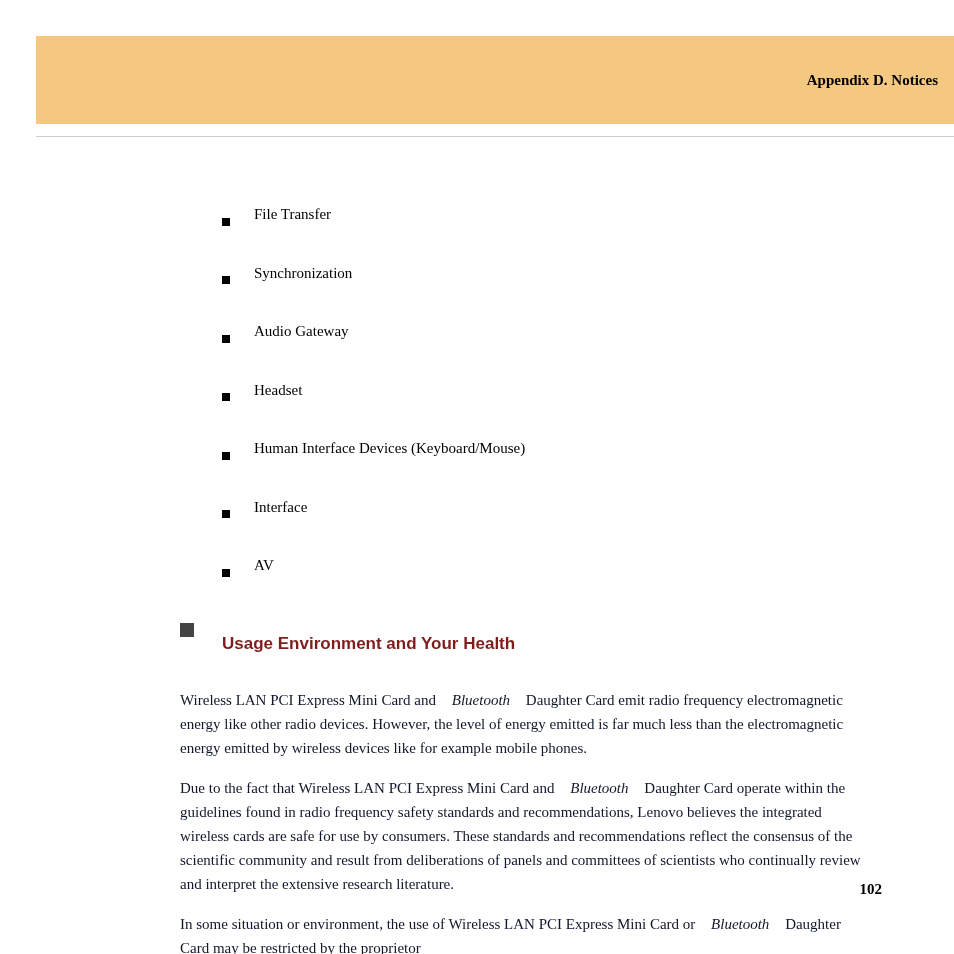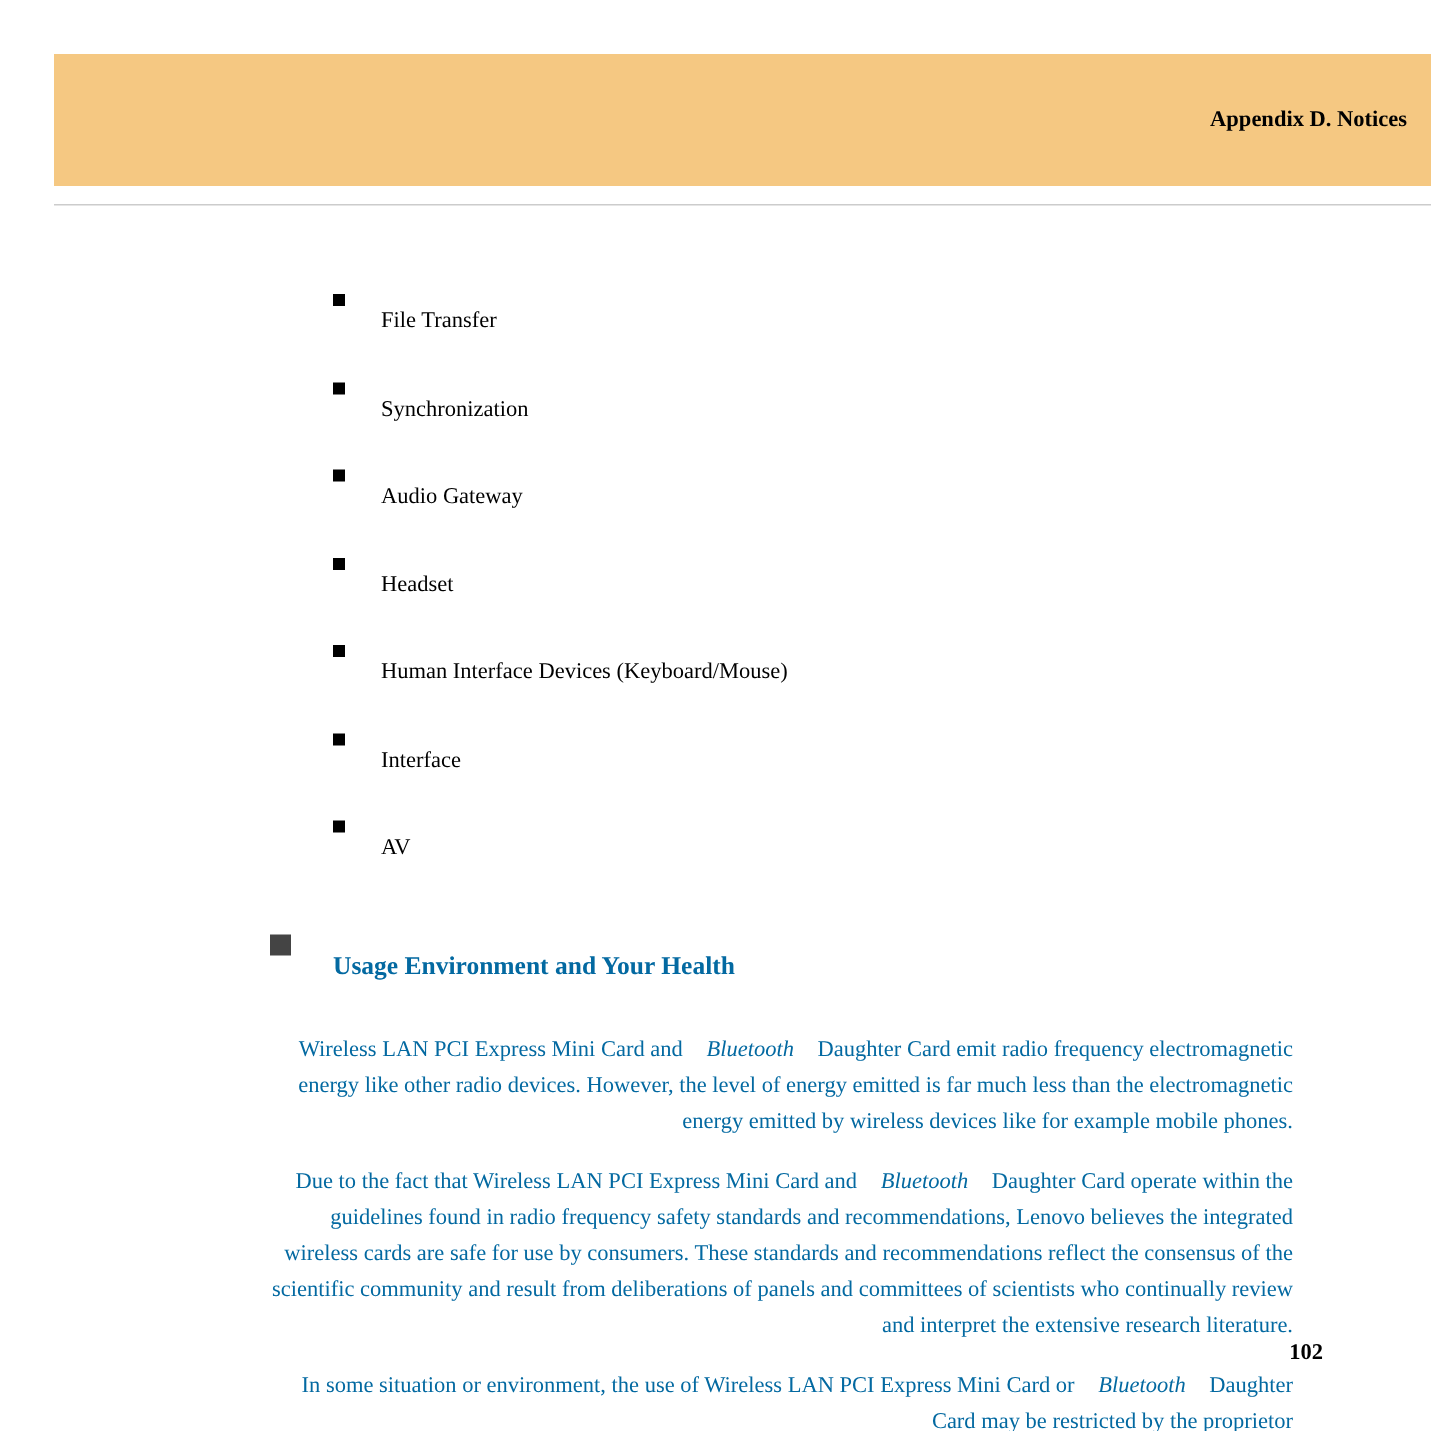--- a/index.html
+++ b/index.html
@@ -47,21 +47,21 @@
     }
 
     .bullet-list {
       list-style: none;
       margin-bottom: 30px;
       padding-left: 30px;
     }
 
     .bullet-list li {
       display: flex;
-      align-items: flex-start;
+      align-items: flex-end;
       margin-bottom: 6px;
       font-size: 15px;
     }
 
     .bullet-square {
       display: inline-block;
       width: 8px;
       height: 8px;
       background-color: #000000;
       margin-right: 12px;
@@ -80,37 +80,36 @@
       display: inline-block;
       width: 14px;
       height: 14px;
       background-color: #444444;
       margin-right: 16px;
       margin-top: 4px;
       flex-shrink: 0;
     }
 
     .section-heading {
-      font-family: Liberation Serif, serif;
+      font-family: Liberation Sans, sans-serif;
       font-size: 17px;
       font-weight: bold;
-      color: #0369a1;
+      color: #7f1d1d;
     }
 
     .paragraph {
       font-size: 15px;
       line-height: 1.6;
       margin-bottom: 16px;
-      color: #0369a1;
-      text-align: right;
+      color: #0f172a;
     }
 
     .footer-page {
       position: absolute;
-      bottom: 29px;
+      bottom: 42px;
       right: 60px;
       font-size: 15px;
       font-weight: bold;
     }
   </style>
 </head>
 <body>
 
 <div class="header-bar">
   <span class="header-title">Appendix D. Notices</span>

